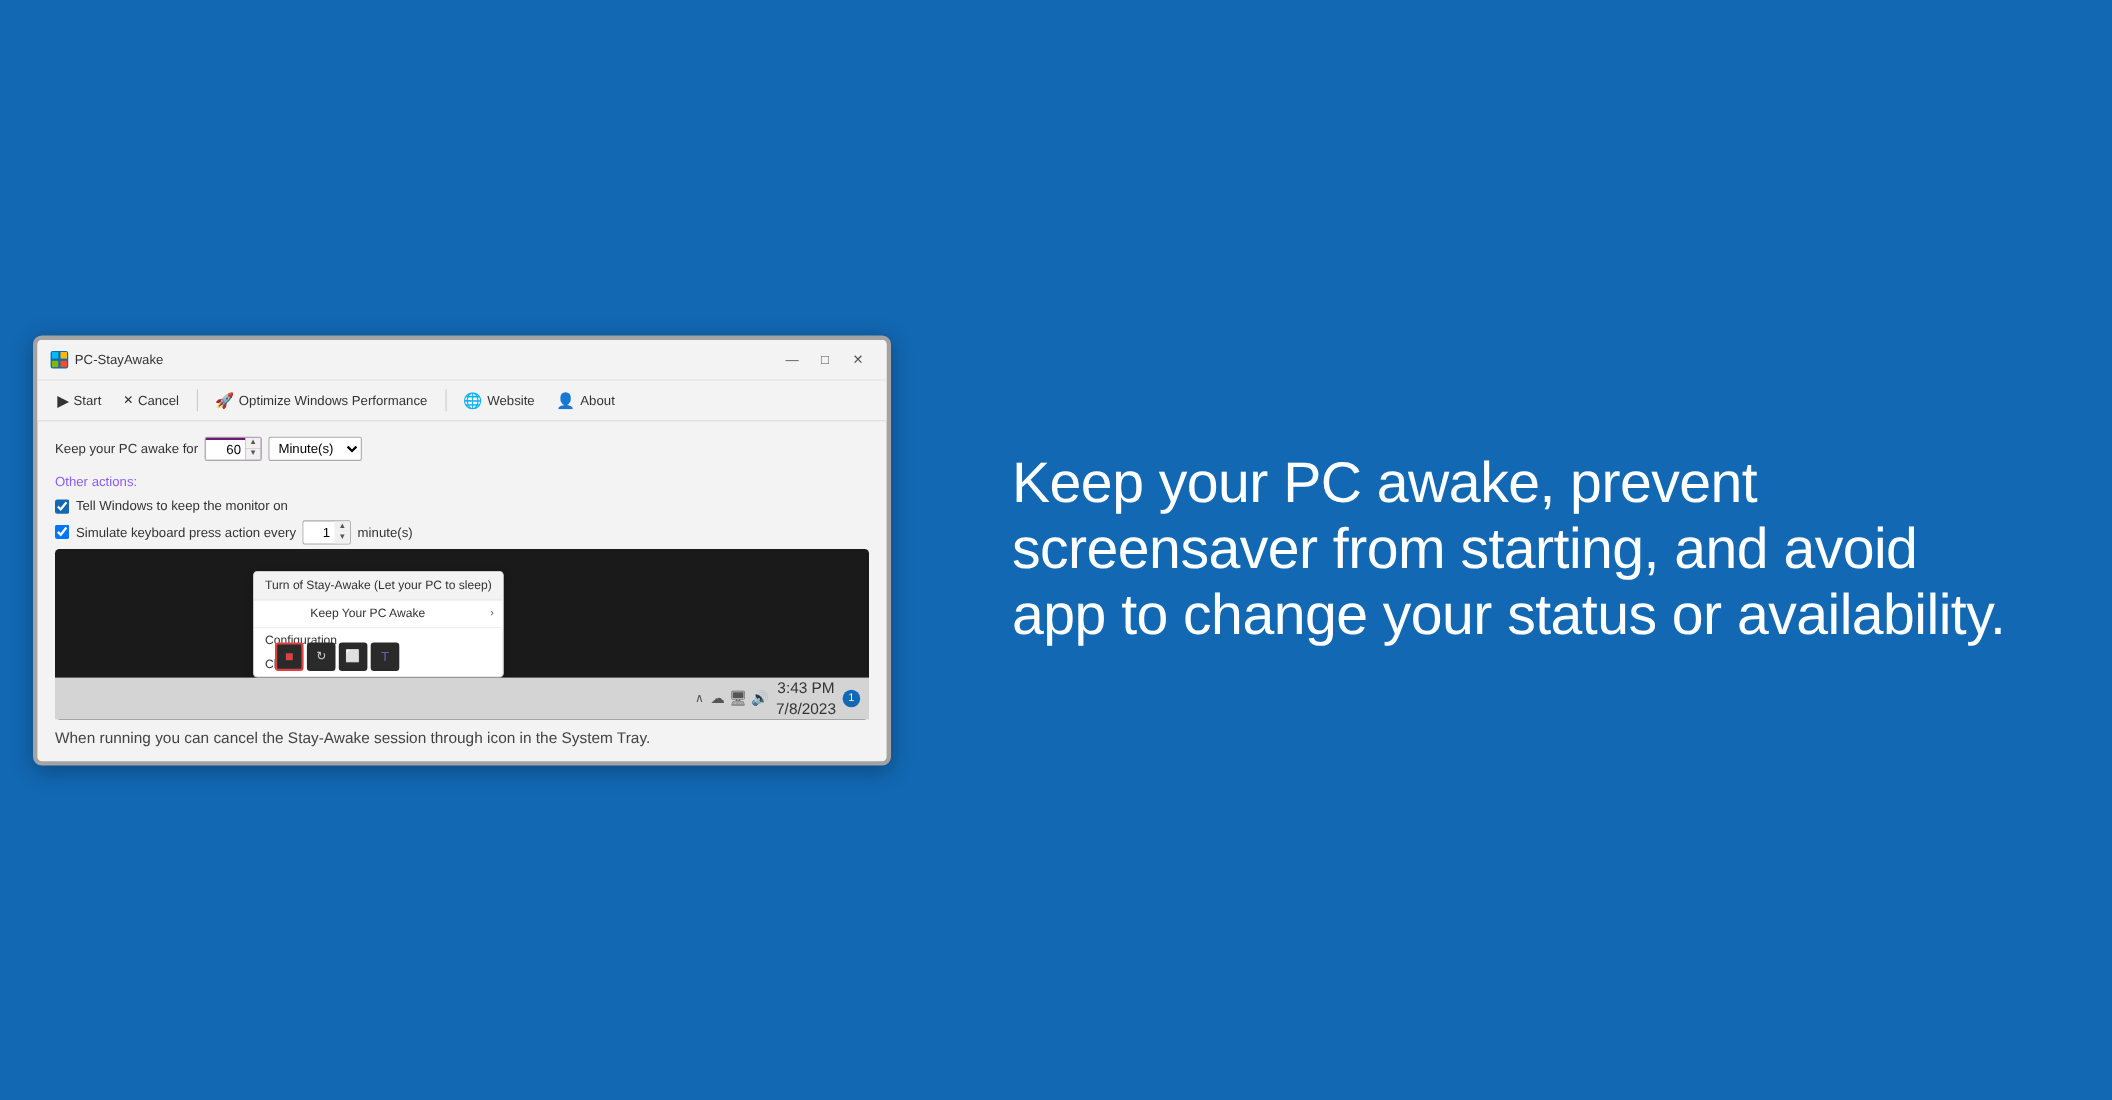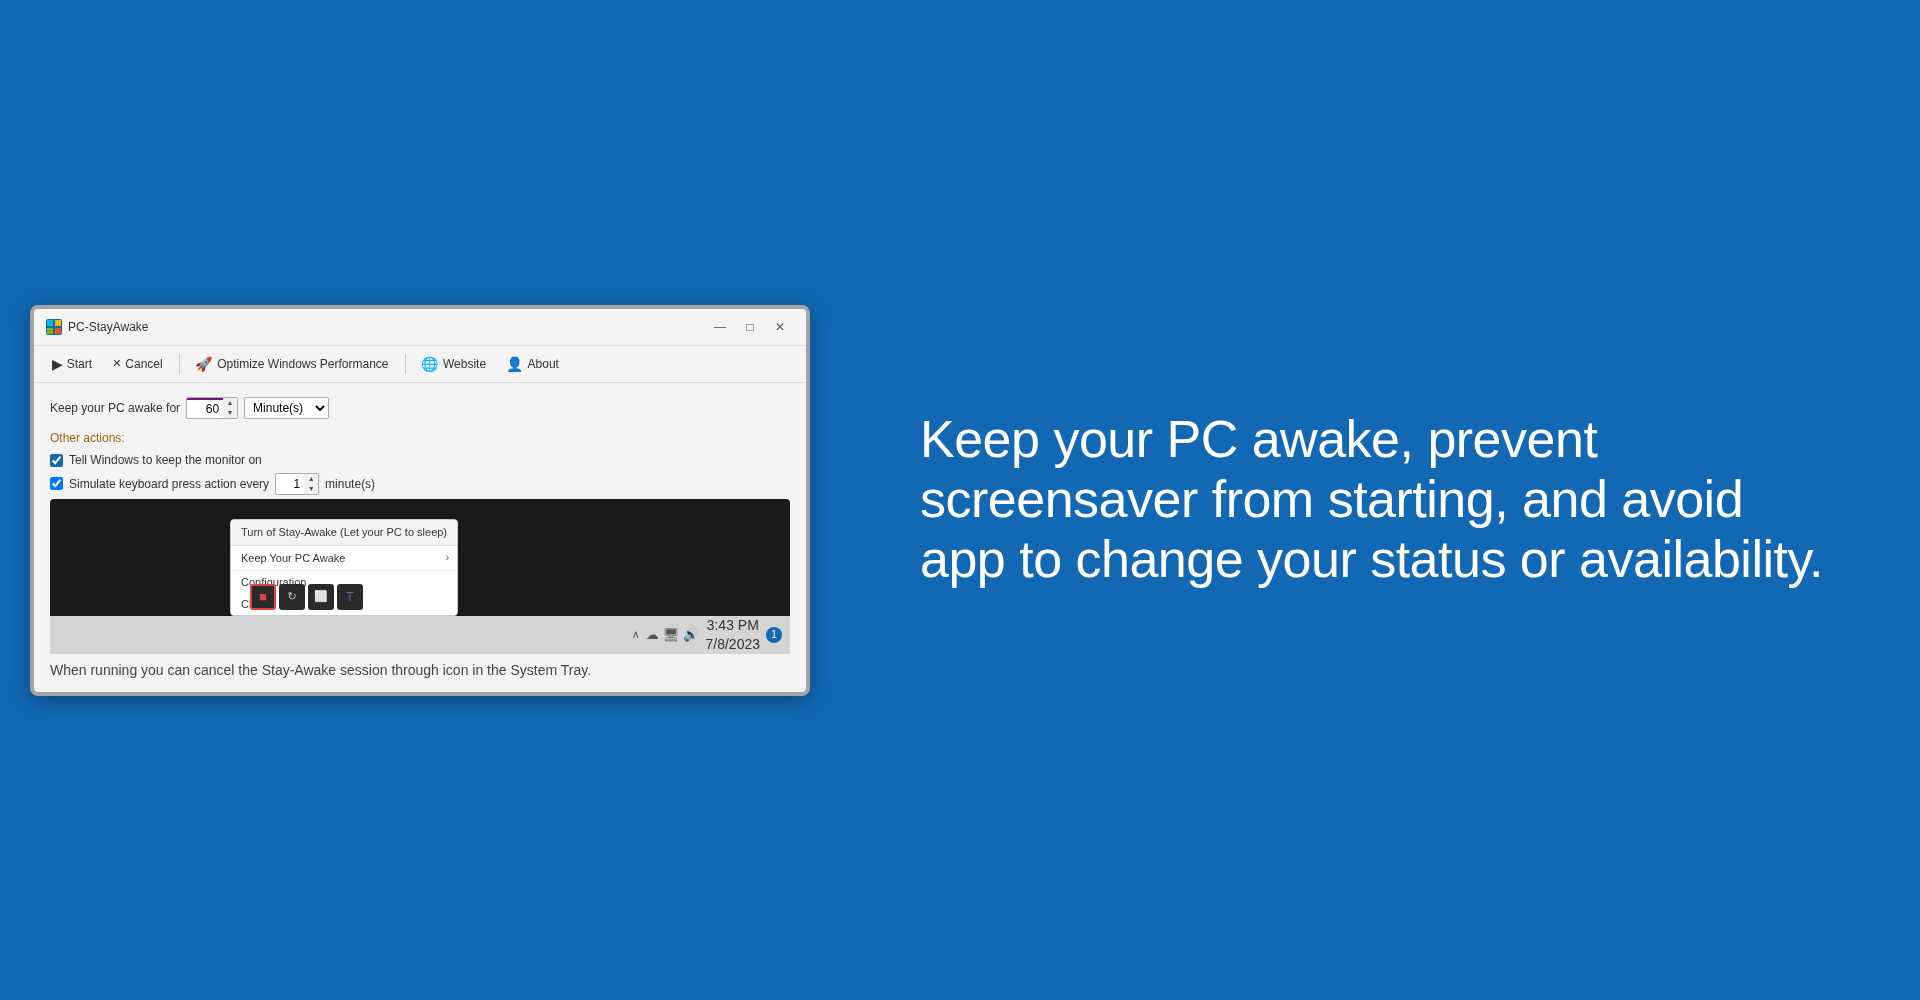--- a/index.html
+++ b/index.html
@@ -176,21 +176,21 @@
       border: 1px solid #aaa;
       border-radius: 2px;
       padding: 2px 4px;
       font-size: 12px;
       background: white;
       cursor: pointer;
     }
 
     .other-actions-label {
       font-size: 12px;
-      color: #a16207;
+      color: #8b5cf6;
       margin-bottom: 8px;
     }
 
     .checkbox-row {
       display: flex;
       align-items: flex-end;
       gap: 6px;
       font-size: 12px;
       color: #333;
       margin-bottom: 6px;
@@ -294,20 +294,21 @@
       min-width: 160px;
     }
 
     .context-menu-header {
       background: #f3f3f3;
       border-bottom: 1px solid #e0e0e0;
       display: flex;
       align-items: center;
       justify-content: space-between;
       padding: 0;
+      text-align: center;
     }
 
     .context-menu-keep-pc {
       padding: 6px 10px;
       font-size: 11px;
       color: #333;
       font-weight: 500;
       flex: 1;
     }
 

